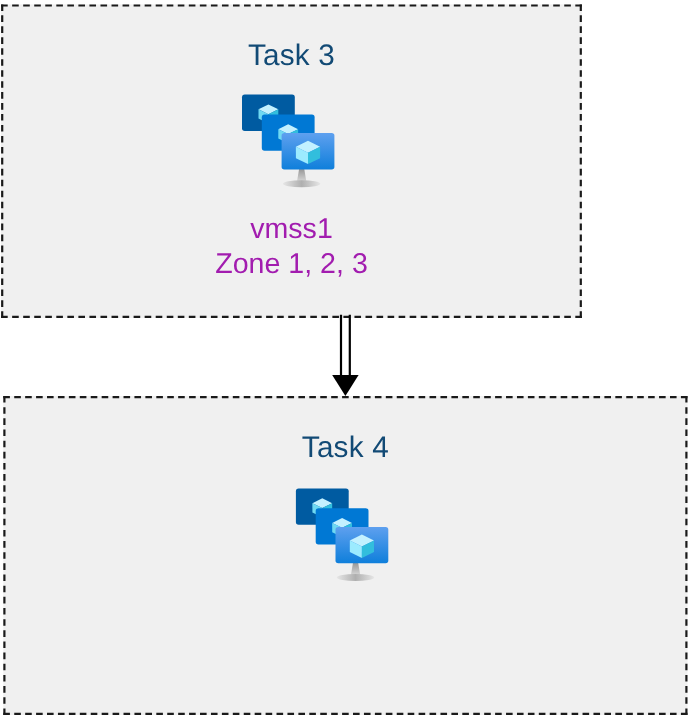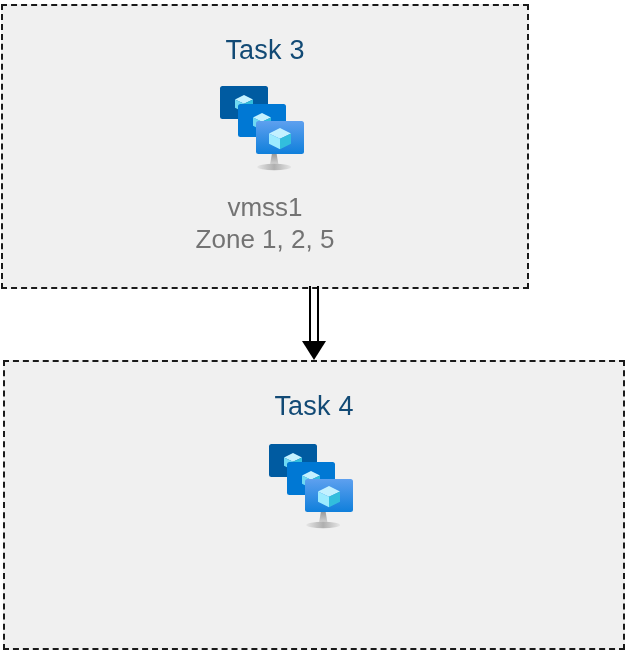--- a/index.html
+++ b/index.html
@@ -62,21 +62,21 @@
   .icon-wrap {
     position: relative;
     width: 110px;
     height: 100px;
   }
   .task-box-1 .icon-wrap { margin-top: 14px; margin-left: 8px; }
   .task-box-2 .icon-wrap { margin-top: 16px; margin-left: 8px; }
 
   .caption {
     text-align: center;
-    color: #737373;
+    color: #a21caf;
     font-size: 26px;
     line-height: 32px;
     font-weight: 400;
     width: 100%;
   }
   .task-box-1 .caption-block { margin-top: 11px; }
   .task-box-2 .caption-block { margin-top: 22px; }
 
   
   .vmss-svg { display: block; width: 110px; height: 100px; }
@@ -139,21 +139,21 @@
         <g>
           <path d="M66 48 L77 53.4 L66 58.8 L55 53.4 Z" fill="#C3F1FF"></path>
           <path d="M55 53.4 L66 58.8 L66 69.2 L55 63.8 Z" fill="#9CEBFF"></path>
           <path d="M77 53.4 L77 63.8 L66 69.2 L66 58.8 Z" fill="#32BEDD"></path>
         </g>
       </svg>
     </div>
 
     <div class="caption-block">
       <div class="caption">vmss1</div>
-      <div class="caption">Zone 1, 2, 5</div>
+      <div class="caption">Zone 1, 2, 3</div>
     </div>
   </div>
 
   <div class="connector">
     <svg width="36" height="76" viewBox="0 0 36 76" xmlns="http://www.w3.org/2000/svg" aria-hidden="true">
 
       <line x1="14" y1="0" x2="14" y2="57" stroke="#000000" stroke-width="2"></line>
       <line x1="22" y1="0" x2="22" y2="57" stroke="#000000" stroke-width="2"></line>
 
       <path d="M6 55 L30 55 L18 74 Z" fill="#000000"></path>

